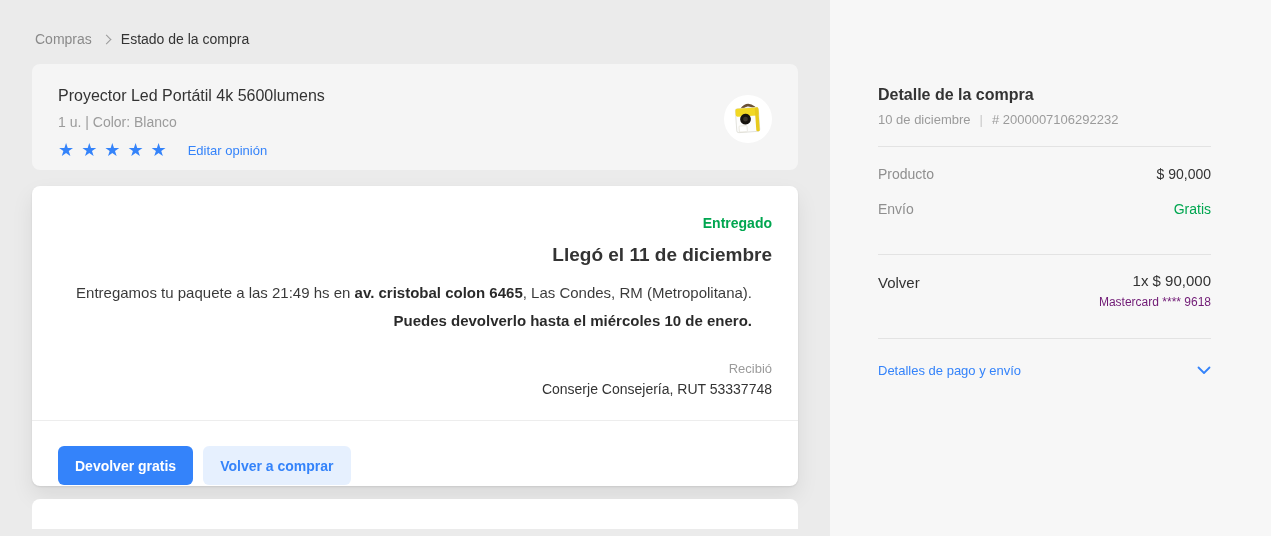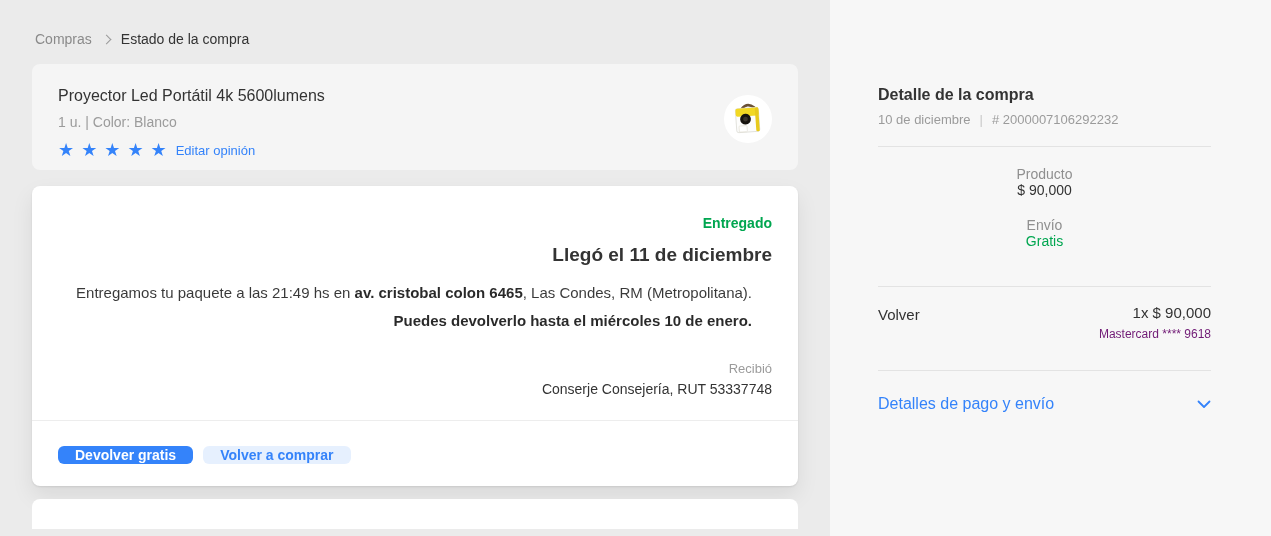--- a/index.html
+++ b/index.html
@@ -31,21 +31,21 @@
     height:106px;
     background:#f5f5f5;
     border-radius:8px;
     padding:23px 26px 0 26px;
     display:flex; justify-content:space-between;
   }
   .p-title { font-size:16px; color:#333; font-weight:400; }
   .p-meta { font-size:14px; color:#9b9b9b; margin-top:9px; }
   .p-rating { margin-top:11px; display:flex; align-items:center; }
   .stars { color:#3483fa; font-size:18px; letter-spacing:7px; line-height:1; }
-  .edit-link { font-size:13px; color:#3483fa; margin-left:2px; cursor:pointer; }
+  .edit-link { font-size:13px; color:#3483fa; margin-left:14px; cursor:pointer; }
   .thumb-wrap {
     width:48px; height:48px; border-radius:50%;
     background:#ffffff; flex:none; margin-top:8px;
     display:flex; align-items:center; justify-content:center;
     overflow:hidden;
   }
 
   
   .status-card {
     margin:16px 32px 0 32px;
@@ -67,56 +67,56 @@
   .receiver { margin-top:19px; }
   .receiver-label { font-size:13px; color:#9b9b9b;margin-top:26px; }
   .receiver-name { font-size:14px; color:#333; margin-top:5px; }
   .card-footer {
     border-top:1px solid #ededed;
     margin-top:23px;
     padding:25px 0 0 26px;
     display:flex; align-items:center;
   }
   .btn { font-family:inherit; font-size:14px; font-weight:600; border:none;
-         border-radius:6px; height:18px; padding:0 17px; cursor:pointer; }
+         border-radius:6px; height:39px; padding:0 17px; cursor:pointer; }
   .btn-primary { background:#3483fa; color:#fff; }
   .btn-secondary { background:rgba(52,131,250,.12); color:#3483fa; margin-left:10px; }
 
   .next-card-sliver {
     margin:13px 32px 0 32px;
     height:30px;
     background:#ffffff;
     border-radius:8px 8px 0 0;
   }
 
   
   .detail-panel {
     flex:1; height:536px; background:#f7f7f7;
     padding:86px 60px 8px 48px;
   }
   .d-title { font-size:16px; font-weight:700; color:#333; }
   .d-sub { margin-top:8px; font-size:13px; color:#9b9b9b; display:flex; gap:9px; align-items:center; }
   .d-pipe { color:#c9c9c9; }
   .d-divider { border:none; border-top:1px solid #e3e3e3; margin-top:19px; }
-  .d-row { display:flex; justify-content:space-between; align-items:center; margin-top:19px;flex-direction:column; }
+  .d-row { display:flex; justify-content:space-between; align-items:center; margin-top:19px; }
   .d-label { font-size:14px; color:#8f8f8f; }
   .d-value { font-size:14px; color:#333; }
   .d-value.green { color:#00a650; }
   .total-row { display:flex; justify-content:space-between; margin-top:17px; }
   .total-label { font-size:15px; color:#333; padding-top:2px; }
   .total-right { text-align:right; }
   .total-value { font-size:15px; color:#333; }
   .total-payment { font-size:12px; color:#701a75; margin-top:5px; }
   .spacer-sm { height:18px; }
   .pay-link-row {
     margin-top:24px;
     display:flex; justify-content:space-between; align-items:center;
     cursor:pointer;
   }
-  .pay-link { font-size:16px; color:#3483fa; }
+  .pay-link { font-size:13px; color:#3483fa; }
 </style>
 </head>
 <body>
 
 <div class="left-col">
 
   <div class="breadcrumb">
     <span class="crumb-dim">Compras</span>
     <span class="crumb-sep"></span>
     <span class="crumb-current">Estado de la compra</span>

